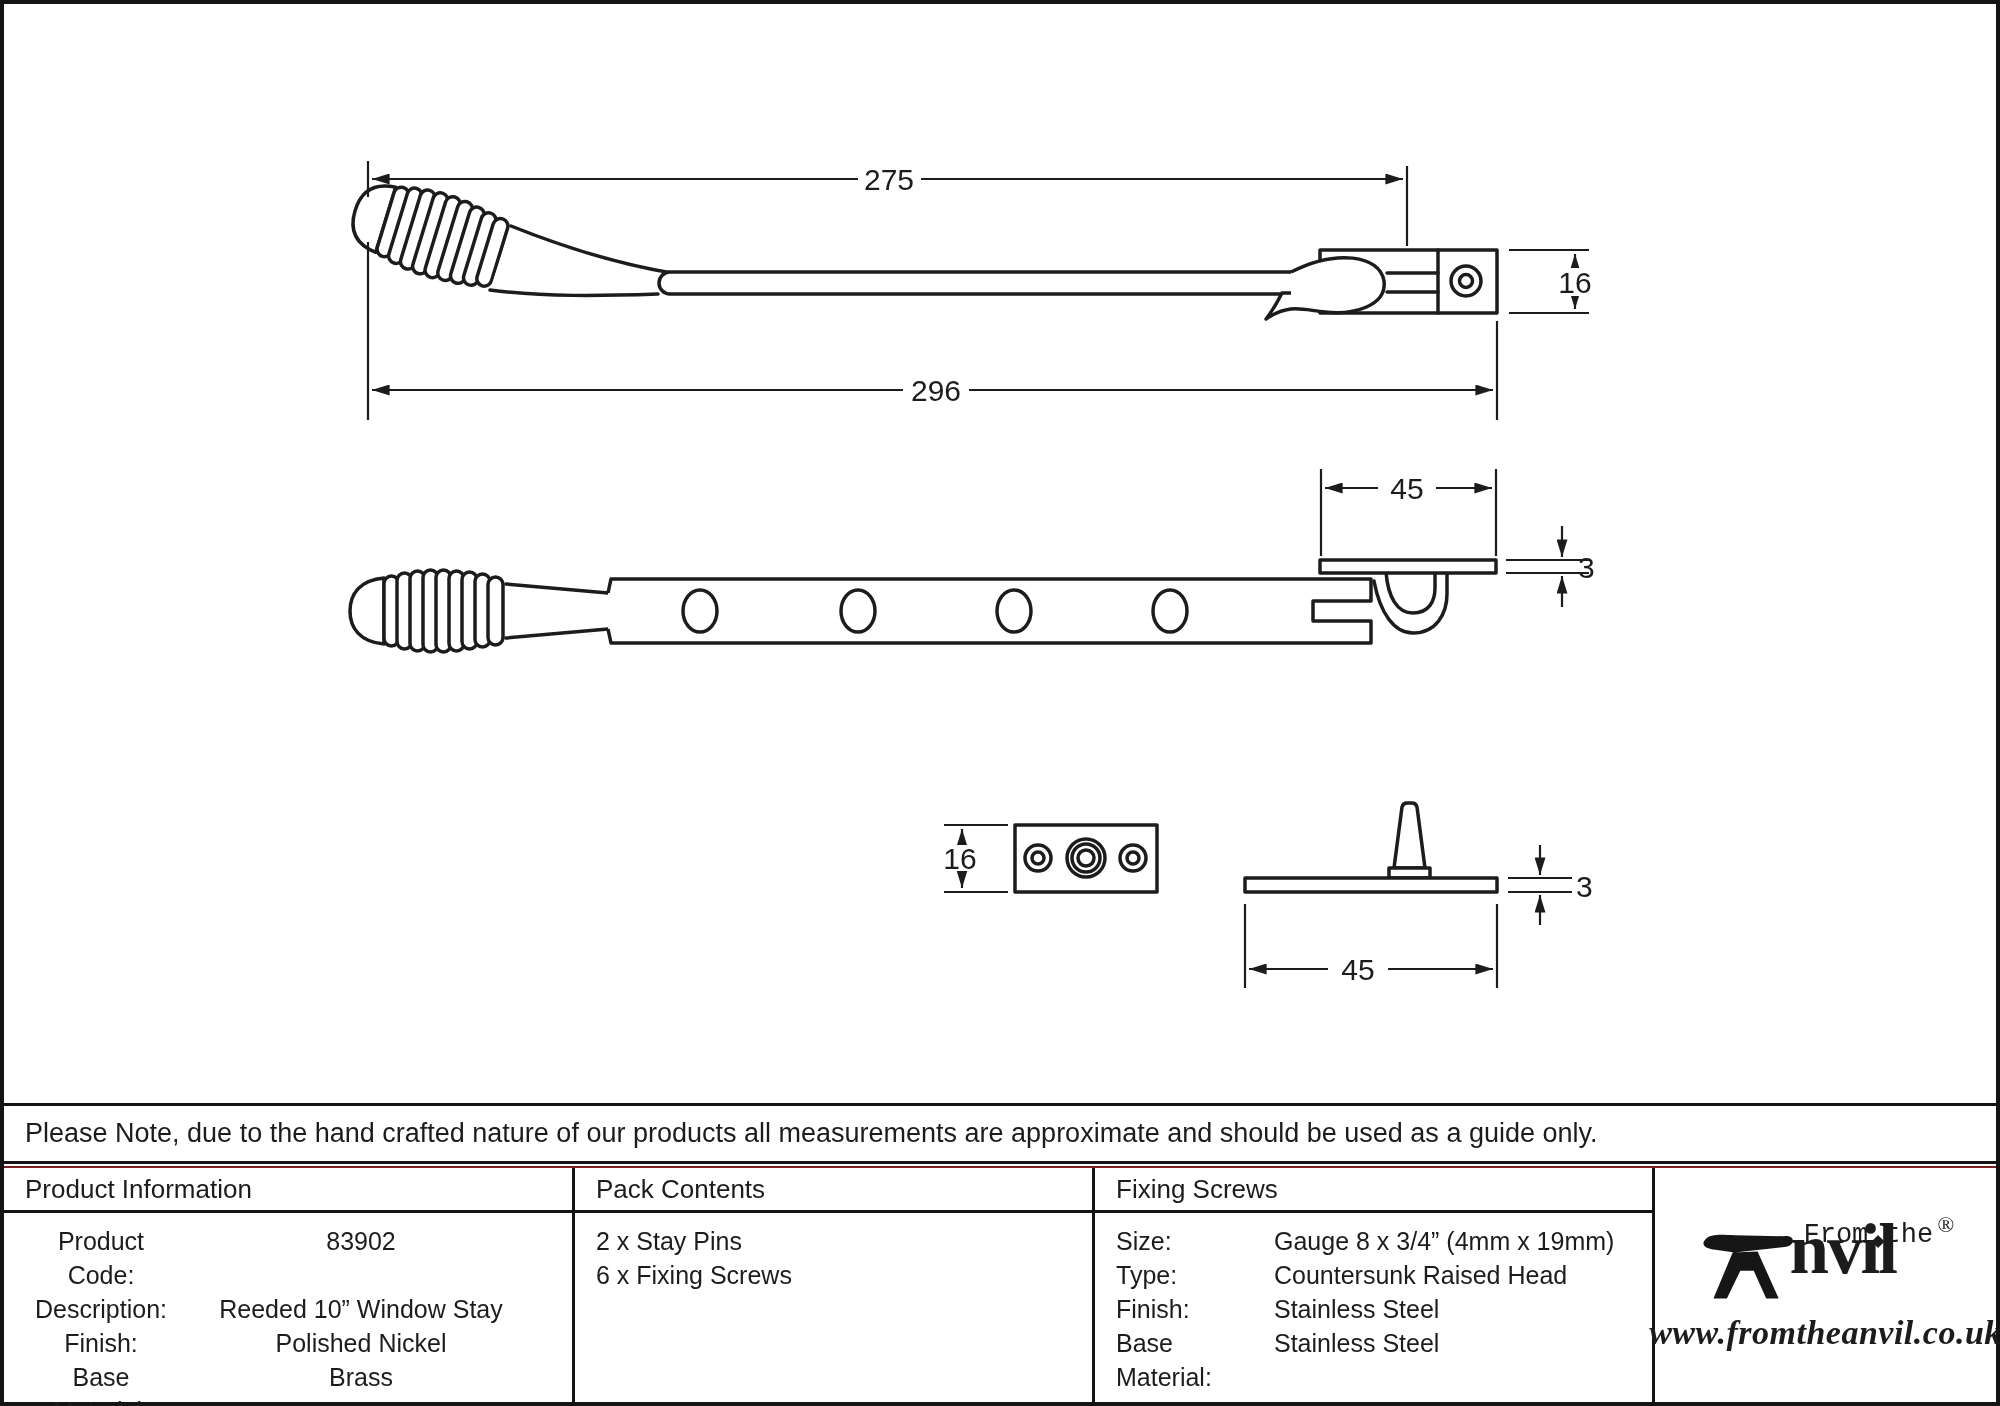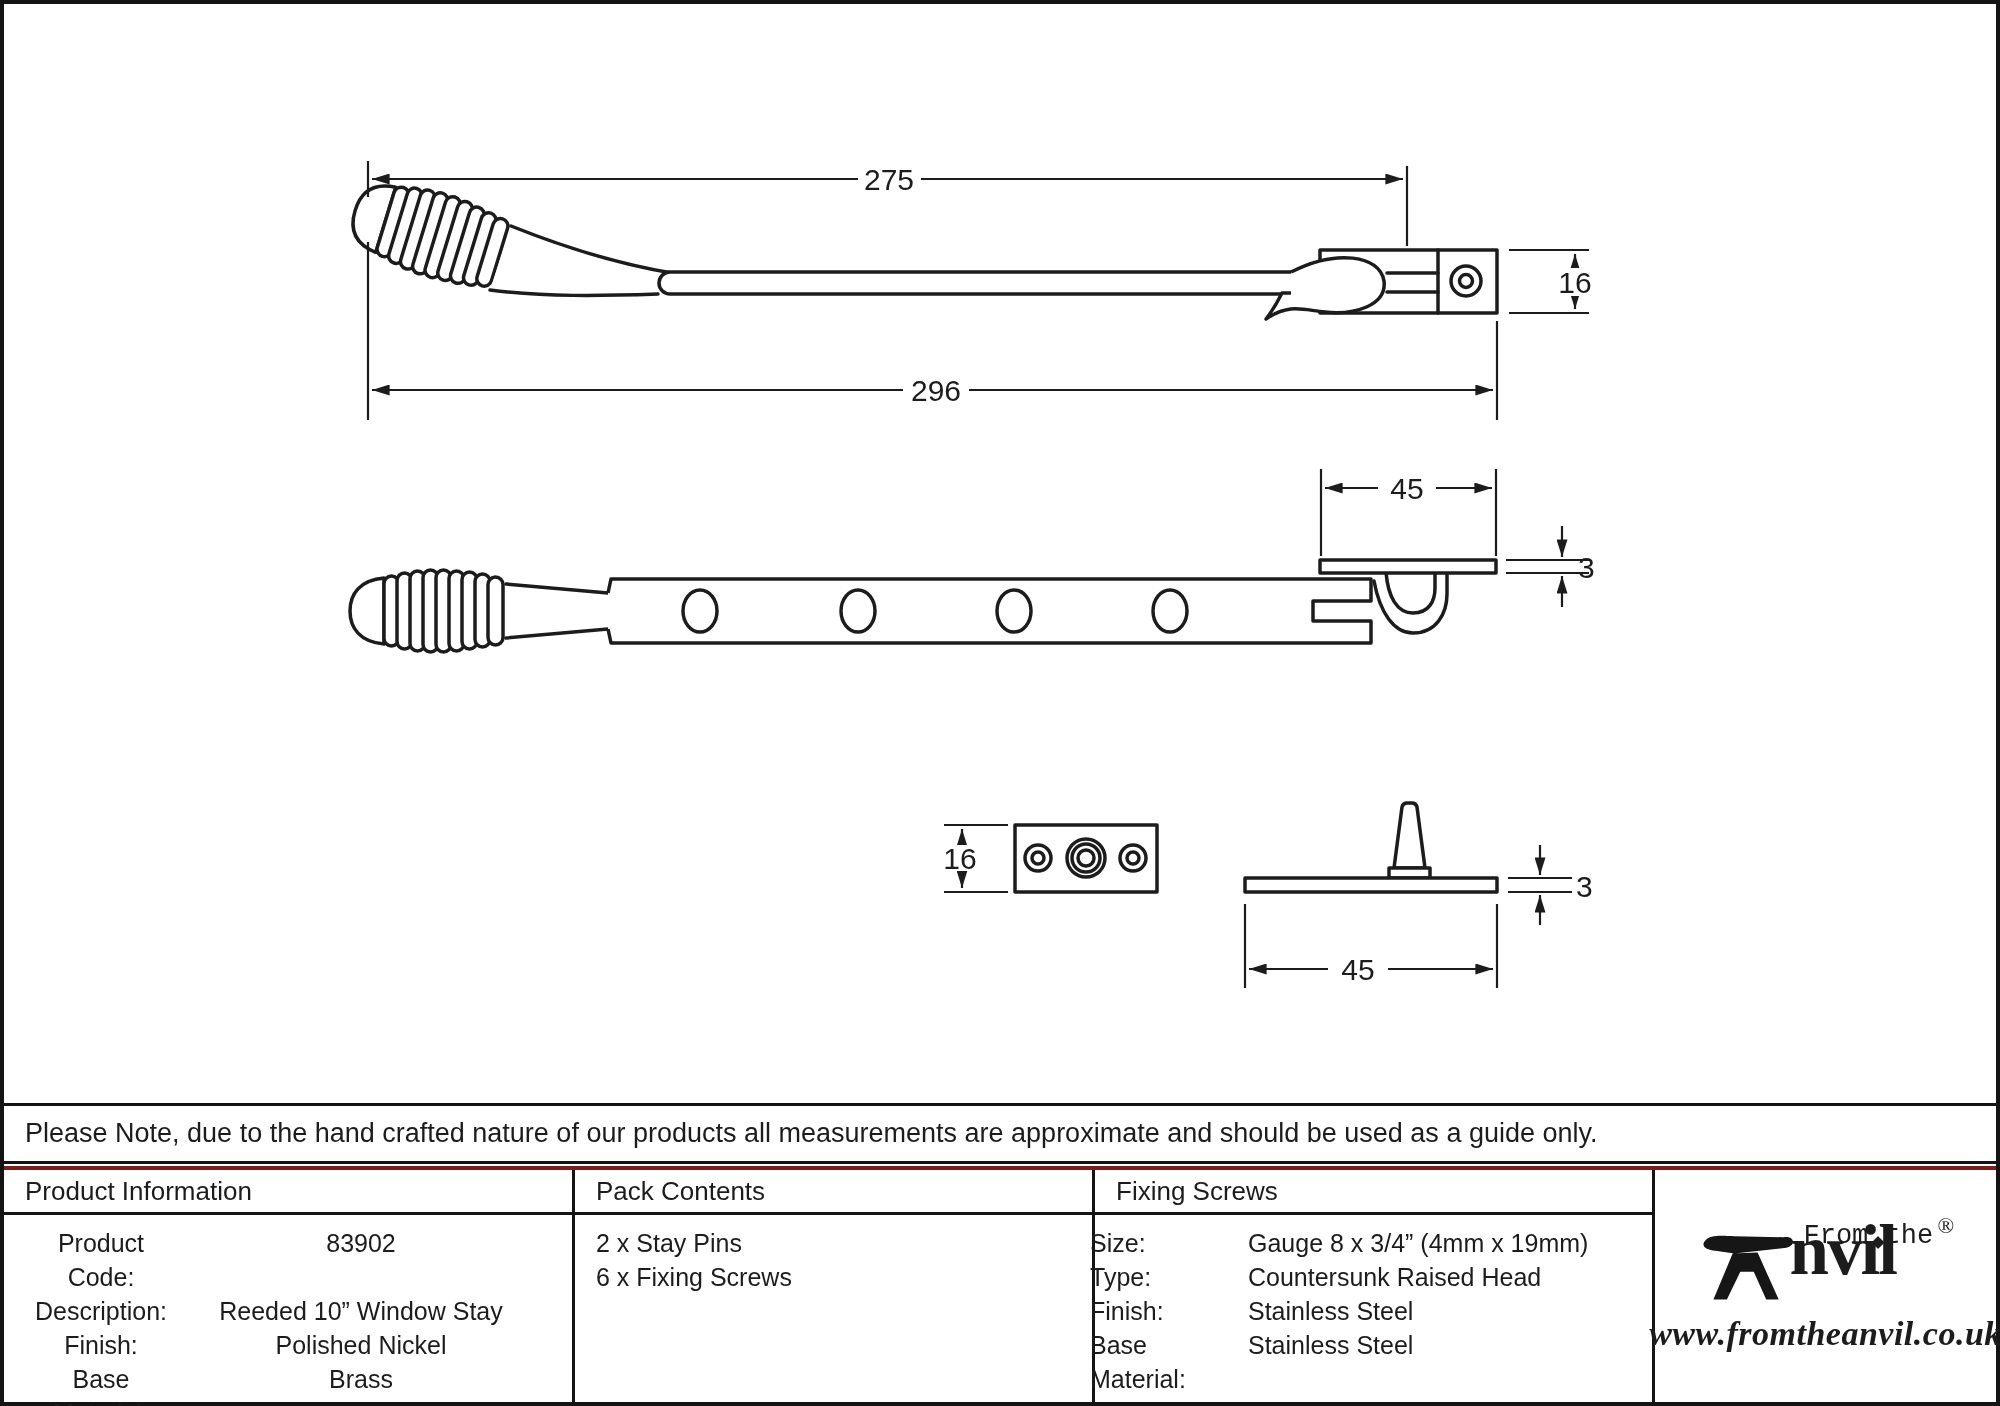--- a/index.html
+++ b/index.html
@@ -6,21 +6,21 @@
   body{width:2000px;height:1406px;position:relative;font-family:"Liberation Sans",sans-serif;color:#1c1c1c;overflow:hidden;}
   .frame{position:absolute;inset:0;border:4px solid #141414;pointer-events:none;}
   svg.drawing{position:absolute;left:0;top:0;}
   svg.drawing line, svg.drawing path, svg.drawing rect, svg.drawing circle, svg.drawing ellipse{vector-effect:none;}
   .ink{stroke:#1c1c1c;fill:none;stroke-width:3.5;stroke-linecap:round;stroke-linejoin:round;}
   .inkfill{stroke:#1c1c1c;fill:#fff;stroke-width:3.5;stroke-linejoin:round;}
   .thin{stroke:#1c1c1c;fill:none;stroke-width:2.2;stroke-linecap:butt;}
   .whitefill{fill:#fff;stroke:none;}
   text.dim{font-family:"Liberation Sans",sans-serif;font-size:30px;fill:#1c1c1c;}
   .note-bar{position:absolute;left:4px;right:4px;top:1103px;height:55px;border-top:3px solid #141414;border-bottom:3px solid #141414;display:flex;align-items:center;padding-left:21px;font-size:27px;}
-  .table-area{position:absolute;left:4px;right:4px;top:1166px;bottom:4px;border-top:4px solid #7f1d1d;font-size:25px;}
+  .table-area{position:absolute;left:4px;right:4px;top:1166px;bottom:4px;border-top:2px solid #7f1d1d;font-size:25px;}
   .col{position:absolute;top:0;bottom:0;}
   .col2,.col3,.col4{border-left:3px solid #141414;}
   .hdr-sep{position:absolute;left:0;top:42px;width:1648px;border-top:3px solid #141414;}
   .hdr{position:absolute;top:0;height:42px;display:flex;align-items:center;font-size:26px;}
   .body-block{position:absolute;top:56px;left:21px;right:10px;line-height:34px;}
   .kv{display:grid;grid-template-columns:152px 1fr;text-align:center;}
   .kv3{display:grid;grid-template-columns:158px 1fr;}
   .logo-cell{position:absolute;left:1651px;right:0;top:0;bottom:0;display:flex;flex-direction:column;align-items:center;justify-content:center;}
   .logo-row{position:relative;width:252px;height:86px;}
   .anvil-icon{position:absolute;left:0;top:8px;}
@@ -222,21 +222,21 @@
       <span>Base Material:</span>
       <span>Brass</span>
     </div>
   </div>
 
   <div class="body-block" style="left:592px;width:470px;">
     <div>2 x Stay Pins</div>
     <div>6 x Fixing Screws</div>
   </div>
 
-  <div class="body-block" style="left:1086px;width:520px;">
+  <div class="body-block" style="left:1112px;width:520px;">
     <div class="kv3">
       <span>Size:</span>
       <span>Gauge 8 x 3/4” (4mm x 19mm)</span>
     </div>
     <div class="kv3">
       <span>Type:</span>
       <span>Countersunk Raised Head</span>
     </div>
     <div class="kv3">
       <span>Finish:</span>

